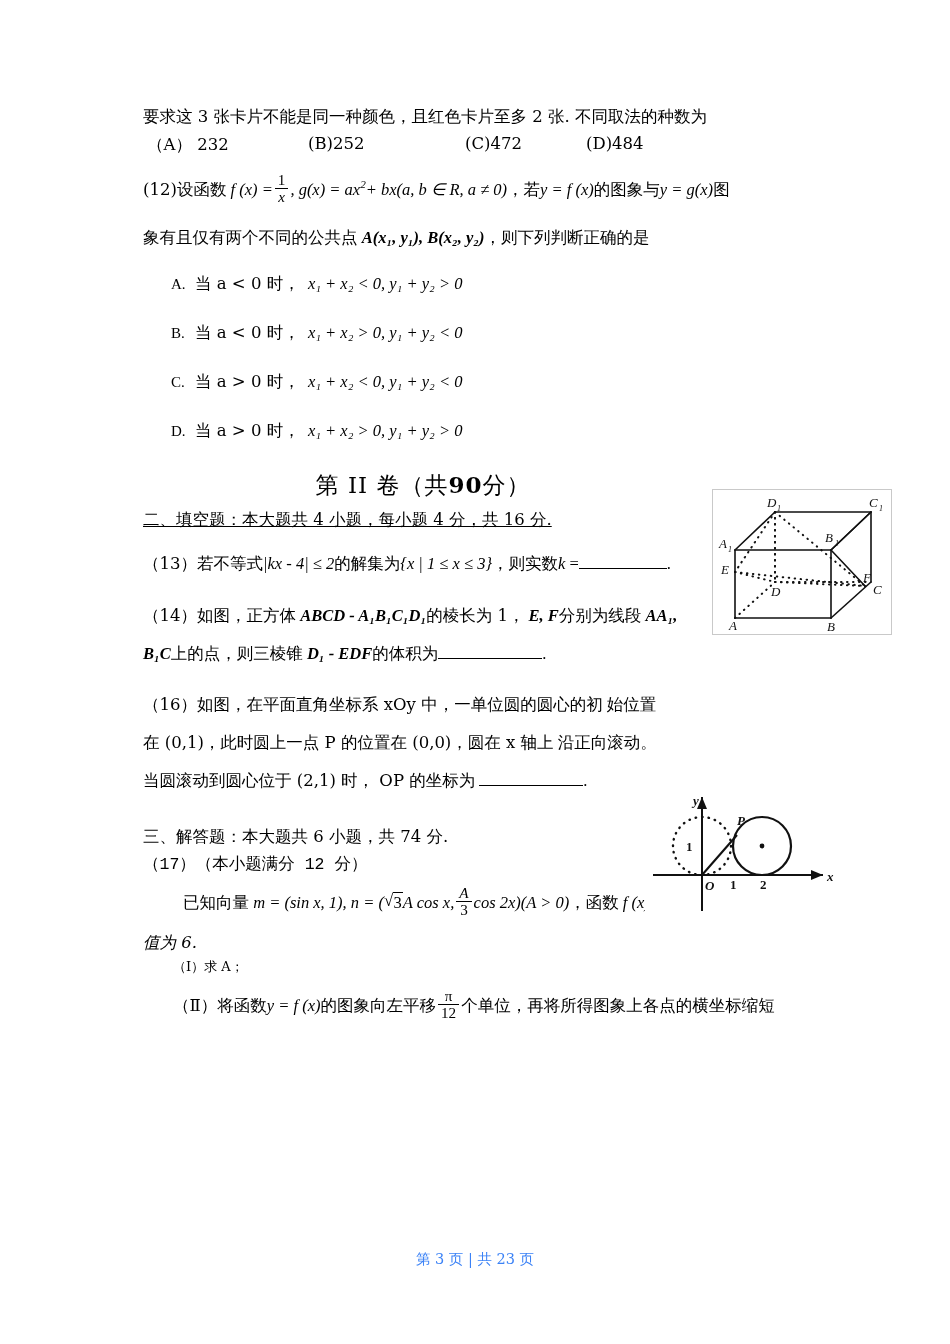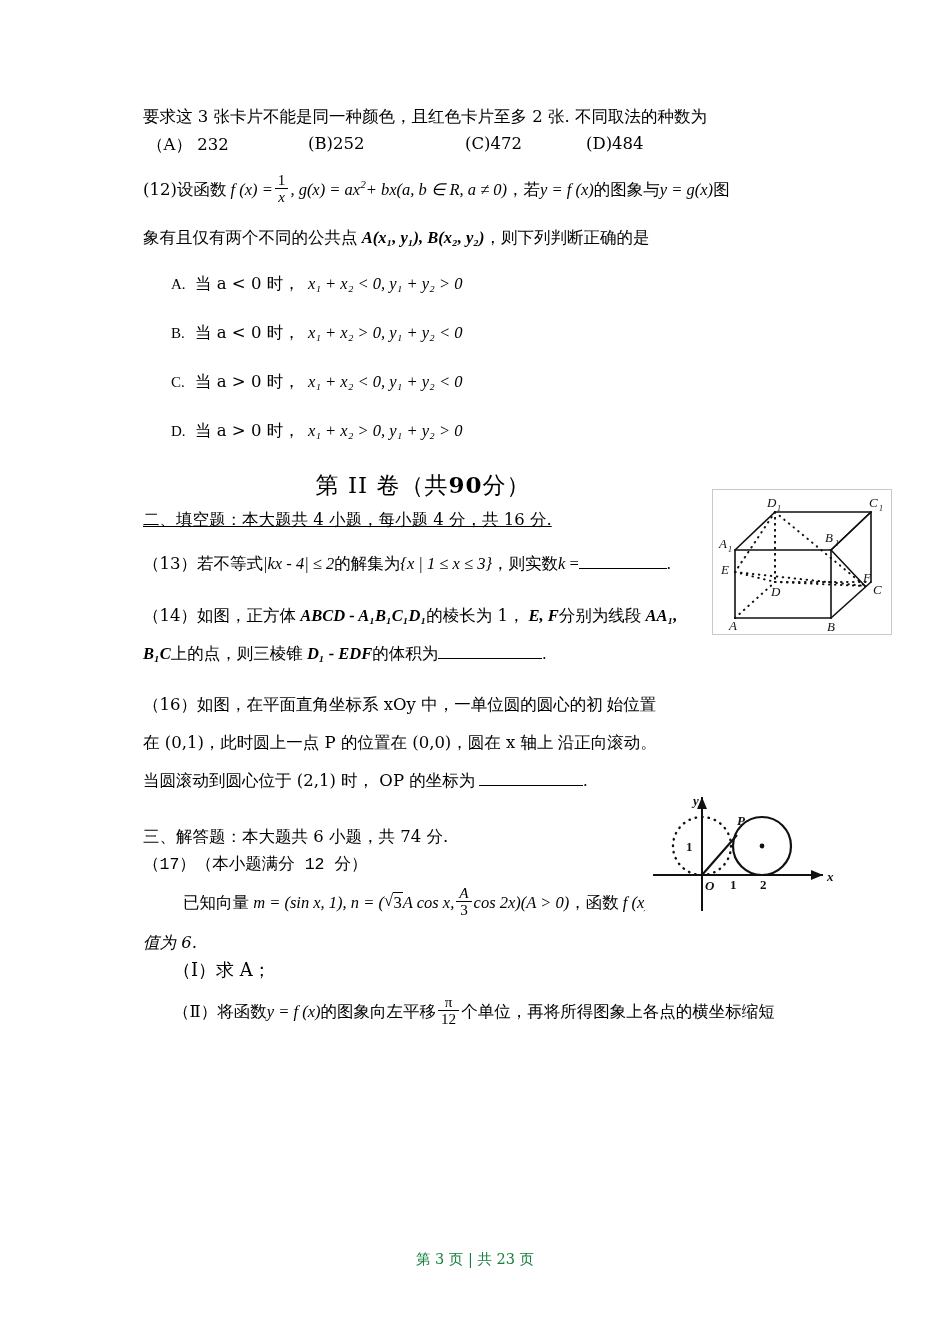--- a/index.html
+++ b/index.html
@@ -98,21 +98,21 @@
   #vol2 b { font-weight: bold; }
 
   #sec2-head { font-size: 16.5px; margin-bottom: 6px; text-decoration: underline; }
 
   .fillq { font-size: 16.5px; margin-top: 14px; line-height: 2.3; }
 
   #sec3-head { font-size: 16.5px; margin-top: 26px; }
   #q17-head { font-size: 16.5px; margin-top: 5px; font-family: Liberation Mono, monospace; }
   #q17-body { font-size: 16.5px; margin-top: 10px; padding-left: 40px; }
   #q17-val { font-size: 16.5px; margin-top: 14px; font-style: italic; }
-  #q17-I { font-size: 18px; margin-top: 4px; padding-left: 30px; }
+  #q17-I { font-size: 13px; margin-top: 4px; padding-left: 30px; }
   #q17-II { font-size: 16.5px; margin-top: 12px; padding-left: 30px; }
 
   
   #fig-cube {
     position: absolute;
     left: 712px;
     top: 489px;
     width: 178px;
     height: 144px;
     border: 1px solid #c9c9c9;
@@ -128,21 +128,21 @@
   }
 
   
   #footer {
     position: absolute;
     left: 0;
     top: 1250px;
     width: 950px;
     text-align: center;
     font-size: 14.5px;
-    color: #15803d;
+    color: #3b82f6;
     font-family: "DejaVu Serif", "Liberation Serif", serif;
   }
 </style>
 </head>
 <body>
 
 <div id="page">
 
   <div class="content">
 

